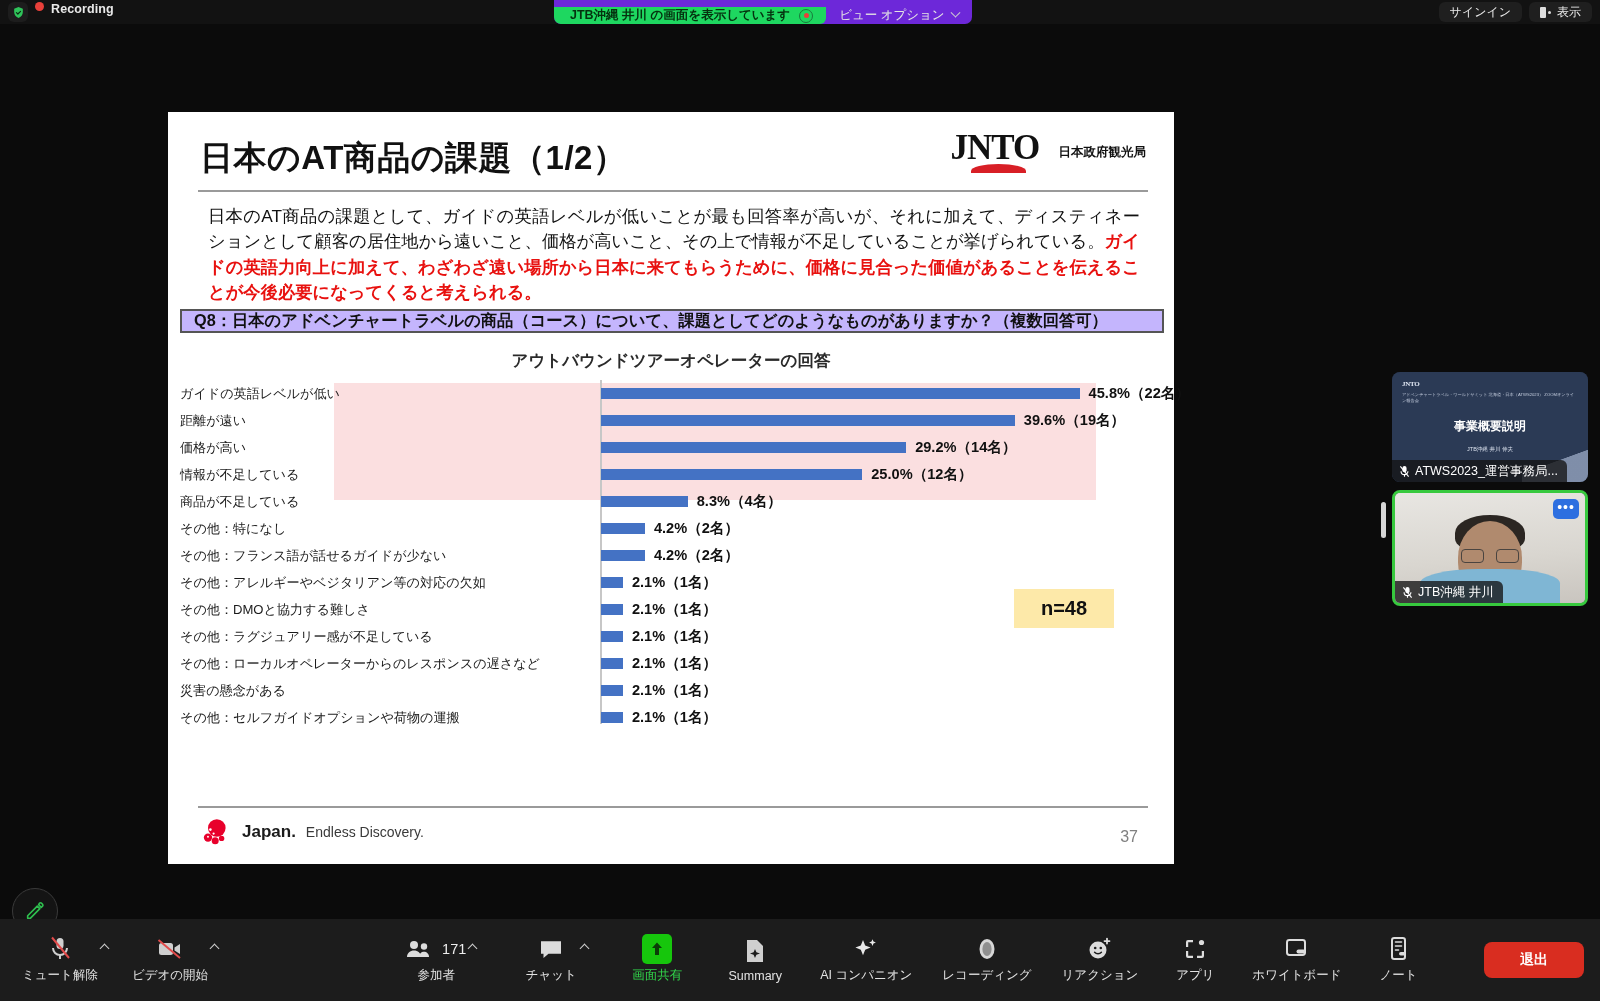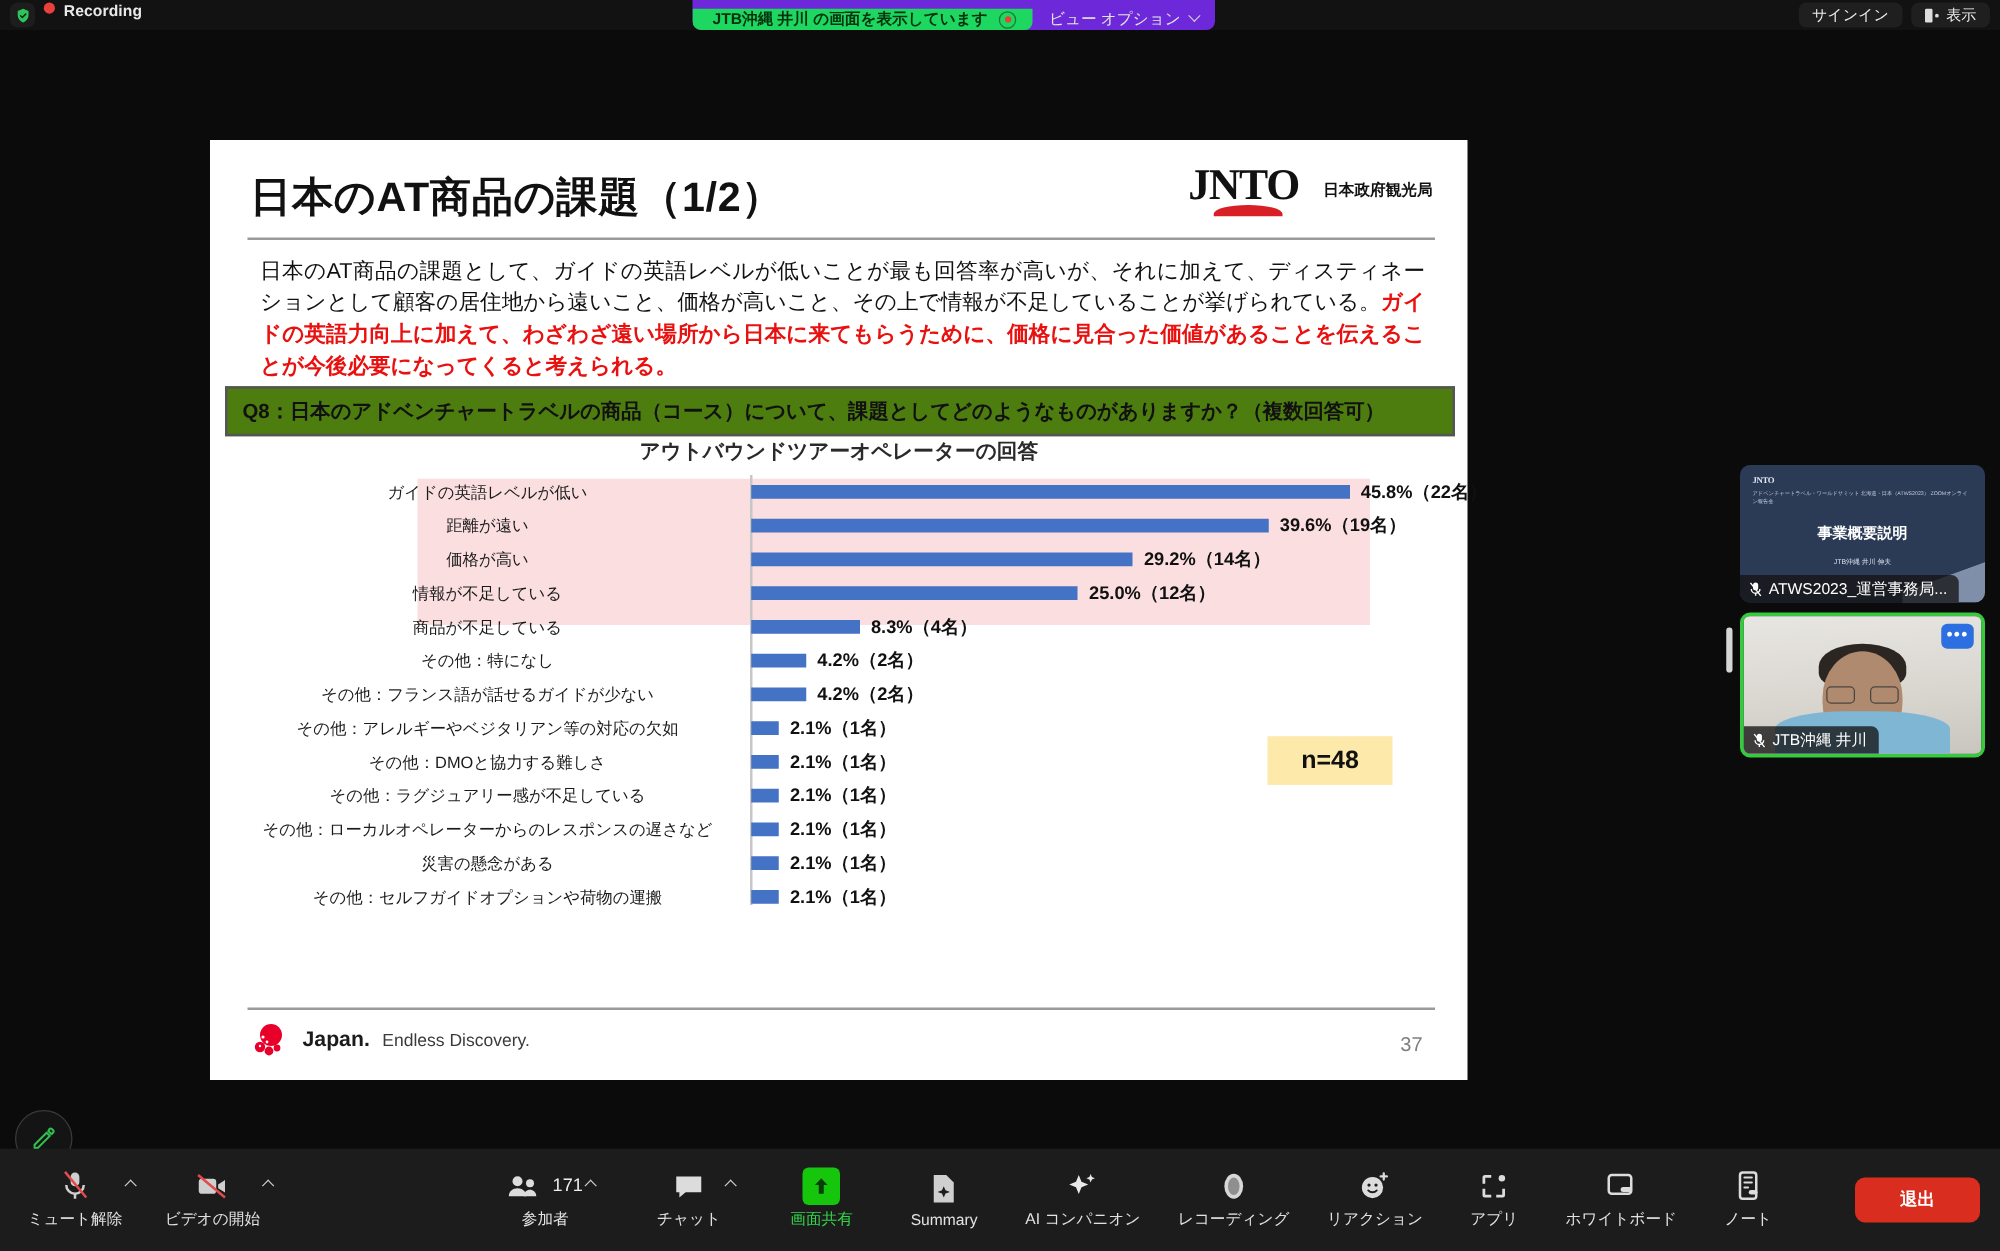--- a/index.html
+++ b/index.html
@@ -81,41 +81,41 @@
 
   .title-rule { position: absolute; left: 30px; right: 26px; top: 78px; height: 2px; background: #9a9a9a; }
 
   .lead {
     position: absolute; left: 40px; right: 34px; top: 92px;
     font-size: 17.3px; line-height: 1.47; color: #111; text-align: justify;
   }
   .lead .hl { color: #e8110f; font-weight: bold; }
 
   .qbox {
-    position: absolute; left: 12px; right: 10px; top: 197px; height: 40px;
-    border: 2px solid #555; background: #4d7c0f;
+    position: absolute; left: 12px; right: 10px; top: 197px; height: 24px;
+    border: 2px solid #555; background: #c4b5fd;
     display: flex; align-items: center; padding-left: 12px;
   }
   .qbox-text { font-size: 16.3px; font-weight: bold; color: #111; white-space: nowrap; }
 
   .chart-subtitle {
     position: absolute; left: 0; right: 0; top: 238px; text-align: center;
     font-size: 16.5px; font-weight: bold; color: #2a2a2a;
   }
 
   
   .chart { position: absolute; left: 0; top: 268px; width: 1006px; height: 370px; }
   .chart-highlight {
     position: absolute; left: 166px; top: 3px; width: 762px; height: 117px;
     background: #fbdfe0;
   }
   .rows { position: absolute; left: 0; top: 0; width: 100%; }
   .row { position: relative; height: 27px; display: flex; align-items: center; }
   .row-label {
-    position: absolute; right: 574px; width: 420px; text-align: center;
+    position: absolute; right: 574px; width: 420px; text-align: left;
     font-size: 13.1px; color: #1a1a1a; white-space: nowrap;
   }
   .bar-area { position: absolute; left: 433px; top: 0; height: 27px; display: flex; align-items: center; }
   .bar { height: 10.5px; background: #4472c4; }
   .bar-value { margin-left: 9px; font-size: 14.6px; font-weight: bold; color: #111; white-space: nowrap; }
   .axis-line { position: absolute; left: 432px; top: 0; width: 1.5px; height: 344px; background: #c7c7c7; }
 
   .nbadge {
     position: absolute; right: 60px; top: 477px; width: 100px; height: 39px;
     background: #fde9a9; display: flex; align-items: center; justify-content: center;

